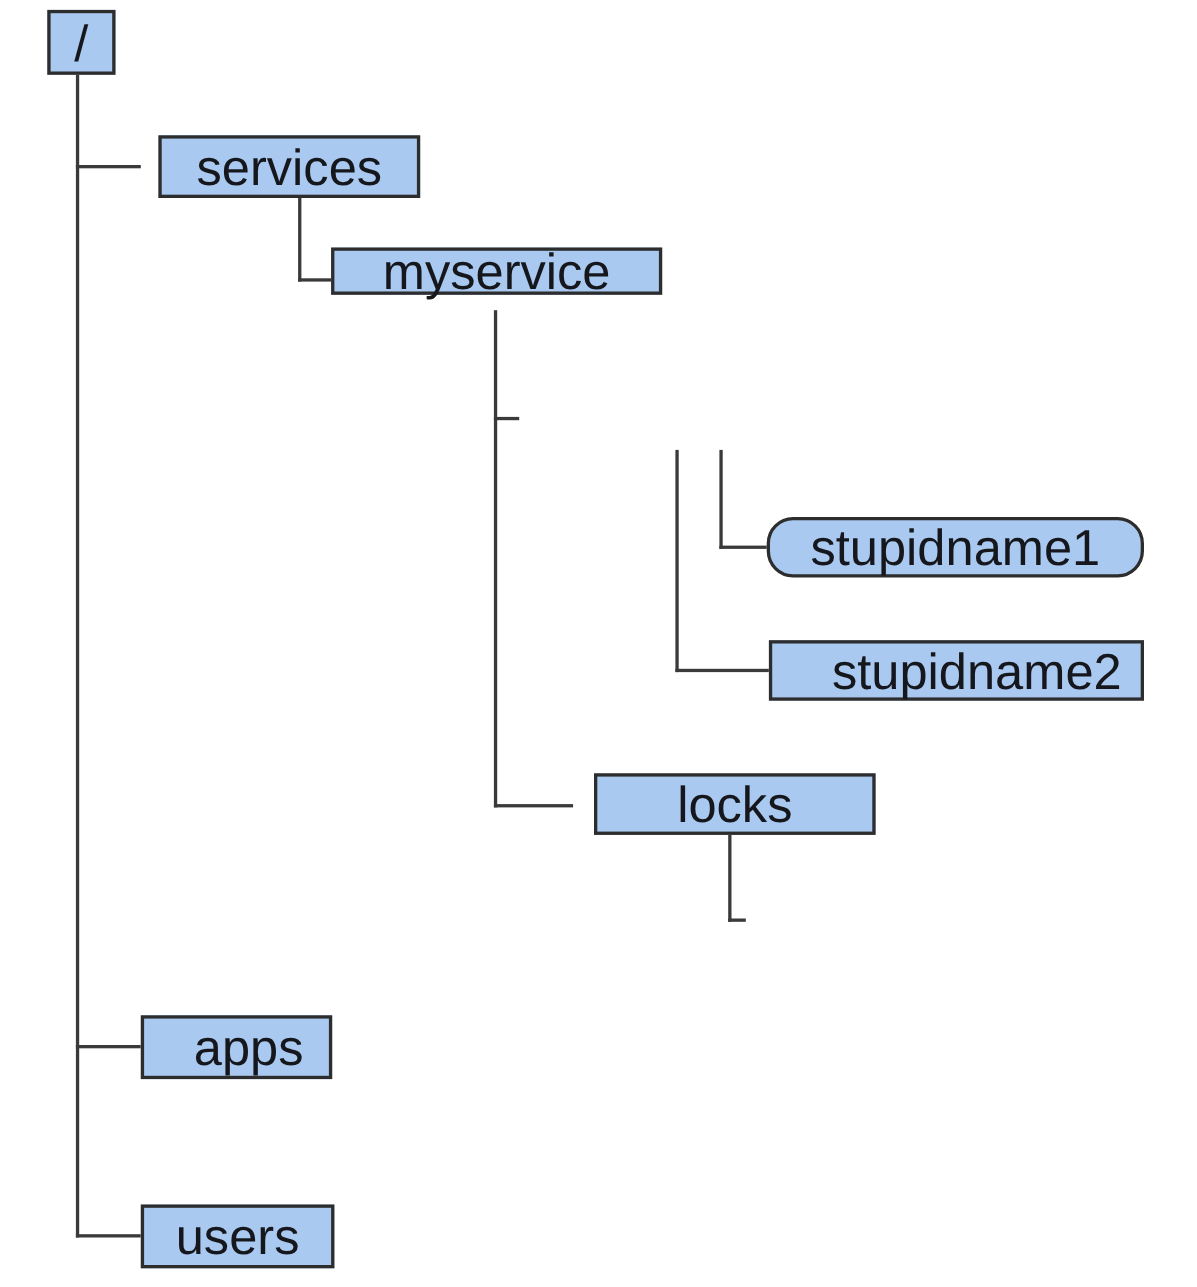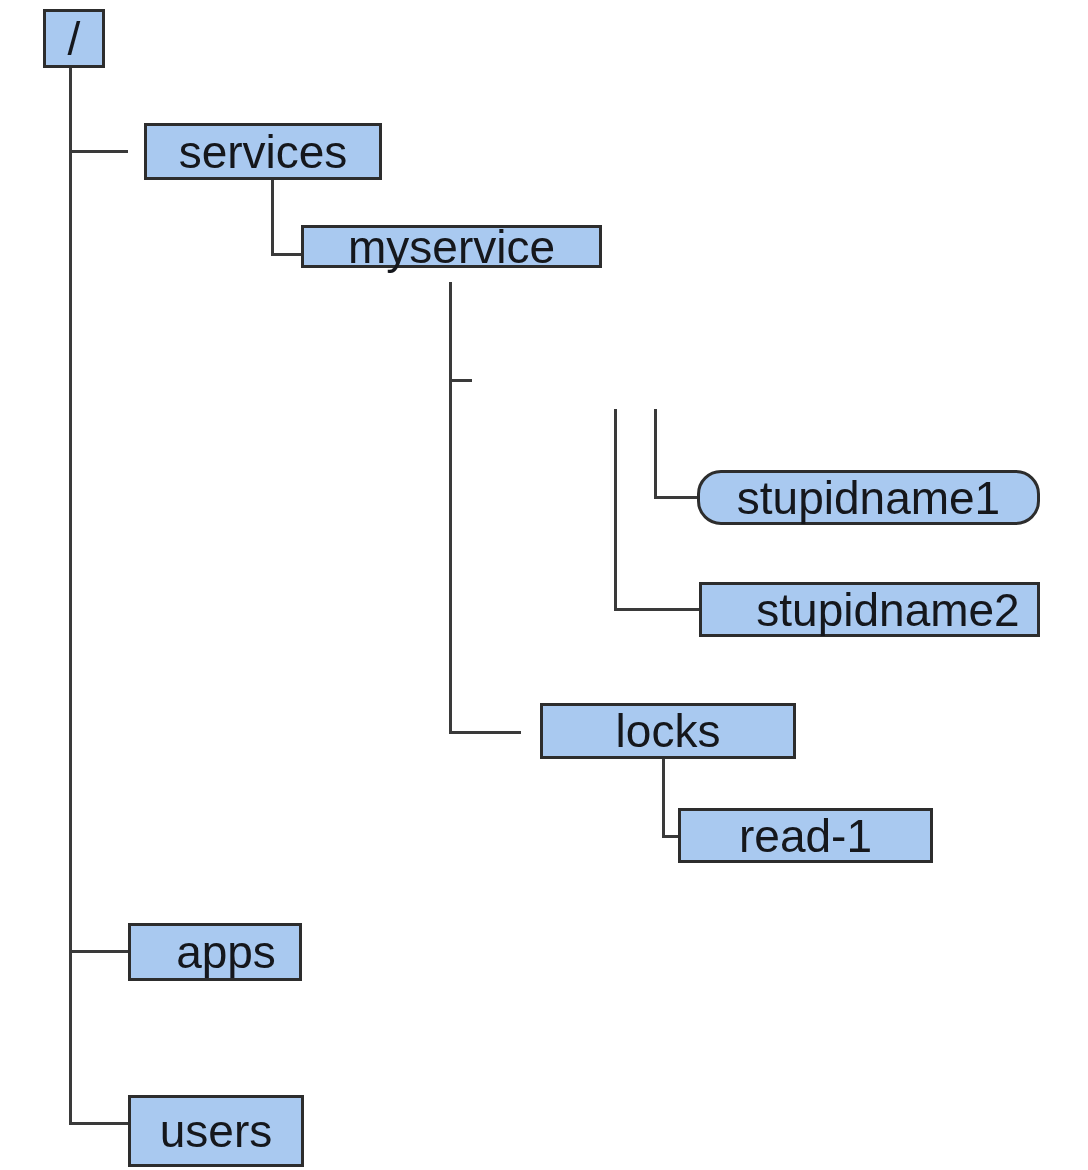--- a/index.html
+++ b/index.html
@@ -36,21 +36,21 @@
   
   #n-root        { left: 43px;  top: 9px;    width: 62px;  height: 59px; }
   #n-services    { left: 144px; top: 123px;  width: 238px; height: 57px; }
   #n-myservice   { left: 301px; top: 225px;  width: 301px; height: 43px; text-align: center; }
   #n-servers     { left: 472px; top: 352px;  width: 286px; height: 57px; }
   #n-stupidname1 { left: 697px; top: 470px;  width: 343px; height: 55px; border-radius: 24px; }
   #n-stupidname2 { left: 699px; top: 582px;  width: 341px; height: 55px; padding-left: 37px; }
   #n-locks       { left: 521px; top: 703px;  width: 256px; height: 56px; margin-left: 19px; }
   #n-read1       { left: 678px; top: 808px;  width: 255px; height: 55px; }
   #n-apps        { left: 128px; top: 923px;  width: 174px; height: 58px; padding-left: 22px; }
-  #n-users       { left: 128px; top: 1095px; width: 176px; height: 72px; }
+  #n-users       { left: 128px; top: 1095px; width: 176px; height: 58px; }
 
   
   #e-trunk-v          { left: 69px;  top: 67px;  width: 3px;  height: 1058px; }
   #e-root-services-h  { left: 69px;  top: 150px; width: 59px; height: 3px; }
   #e-root-apps-h      { left: 69px;  top: 950px; width: 59px; height: 3px; }
   #e-root-users-h     { left: 69px;  top: 1122px; width: 59px; height: 3px; }
 
   #e-services-v       { left: 271px; top: 180px; width: 3px;  height: 76px; }
   #e-services-myservice-h { left: 271px; top: 253px; width: 30px; height: 3px; }
 
@@ -90,17 +90,16 @@
 
   <div class="edge" id="e-locks-v"></div>
   <div class="edge" id="e-locks-read1-h"></div>
 
   <div class="node" id="n-root">/</div>
   <div class="node" id="n-services">services</div>
   <div class="node" id="n-myservice">myservice</div>
   <div class="node" id="n-stupidname1">stupidname1</div>
   <div class="node" id="n-stupidname2">stupidname2</div>
   <div class="node" id="n-locks">locks</div>
-  <div class="node" id="n-read1">read-1</div>
   <div class="node" id="n-apps">apps</div>
   <div class="node" id="n-users">users</div>
 
 </div>
 
 </body></html>

